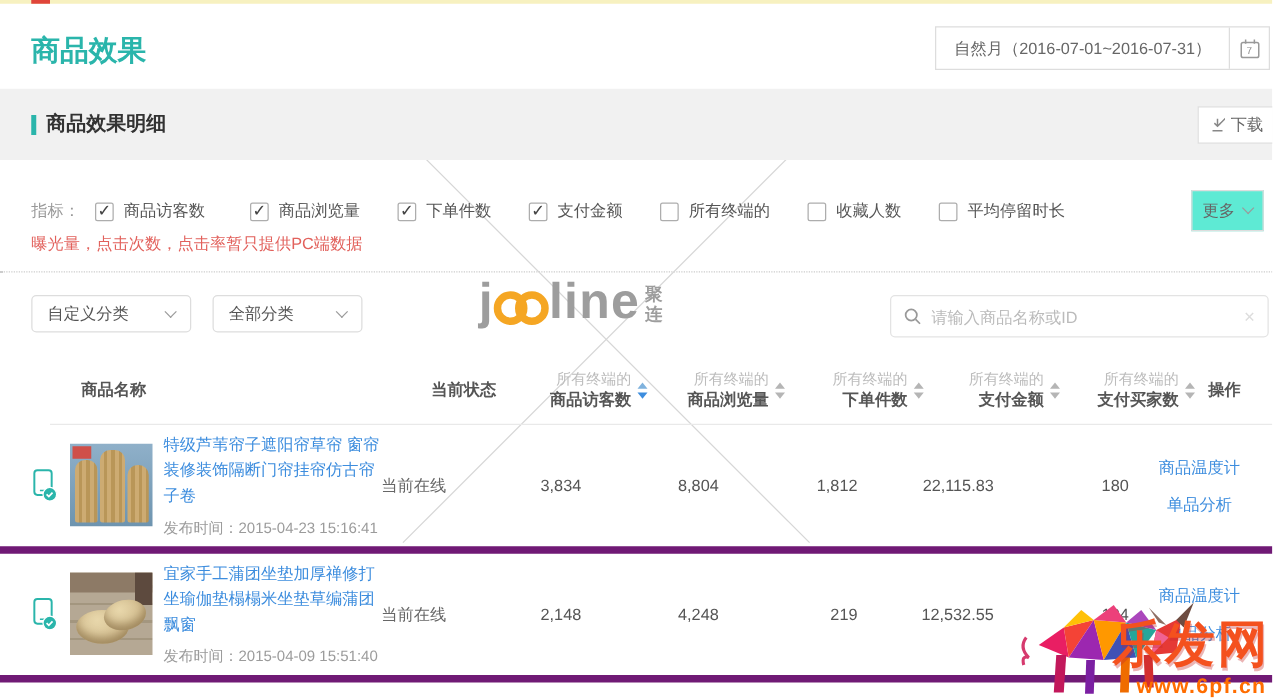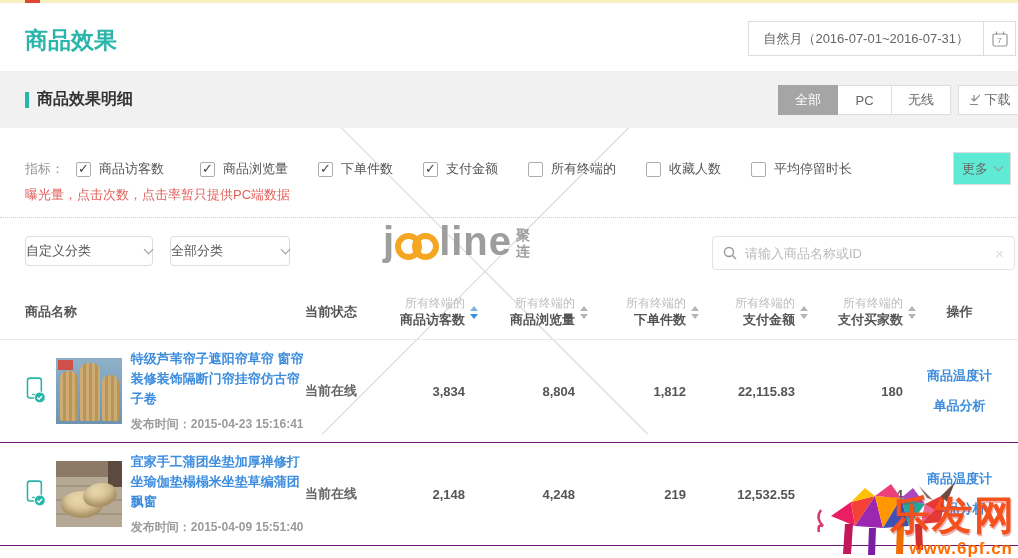--- a/index.html
+++ b/index.html
@@ -40,53 +40,53 @@
   .cb { width:15px; height:15px; border:1px solid #adadad; border-radius:2px; background:#fff; margin-right:8px; position:relative; cursor:pointer; flex-shrink:0; }
   .cb.checked::after { content:"✓"; position:absolute; top:-2px; left:1px; font-size:13px; font-weight:bold; color:#444; }
   .metric-item span.mlabel { color:#555; }
   .more-btn { position:absolute; left:953px; top:152px; width:58px; height:33px; background:#5eead4; border:1px solid #ddd; display:flex; align-items:center; justify-content:center; gap:7px; font-size:13px; color:#666; cursor:pointer; z-index:2; }
   .chev { width:7px; height:7px; border-right:1px solid #9a9a9a; border-bottom:1px solid #9a9a9a; transform:rotate(45deg); margin-top:-4px; }
   .note { position:absolute; top:186px; left:25px; font-size:13px; color:#e2615c; z-index:2; }
 
   .dotted { position:absolute; top:217px; left:0; right:0; border-top:1px dotted #ccc; }
 
   
-  .dd { position:absolute; top:236px; height:30px; border:1px solid #ddd; border-radius:4px; background:#fff; display:flex; align-items:center; justify-content:space-between; padding:0 0; font-size:13px; color:#555; cursor:pointer; z-index:2; }
+  .dd { position:absolute; top:236px; height:30px; border:1px solid #ddd; border-radius:4px; background:#fff; display:flex; align-items:center; justify-content:space-between; padding:0 12px; font-size:13px; color:#555; cursor:pointer; z-index:2; }
   .dd1 { left:25px; width:128px; }
   .dd2 { left:170px; width:120px; }
   .search { position:absolute; left:712px; right:3px; top:236px; height:34px; border:1px solid #e3e3e3; border-radius:4px; background:#fff; display:flex; align-items:center; padding:0 10px; gap:8px; z-index:2; }
   .search input { flex:1; border:none; outline:none; font-size:13px; color:#555; font-family:inherit; background:transparent; }
   .search input::placeholder { color:#bbb; }
   .clear-x { color:#ddd; font-size:15px; cursor:pointer; line-height:1; }
 
   
   .jooline { position:absolute; top:221px; left:383px; display:flex; align-items:center; z-index:1; }
   .jo-txt { font-size:40px; font-weight:bold; color:#9d9d9d; line-height:40px; letter-spacing:1px; }
   .jo-ring { width:27px; height:27px; border:6px solid #f5a623; border-radius:50%; margin-top:10px; }
   .jo-ring2 { margin-left:-10px; }
   .jo-cn { width:16px; font-size:14px; font-weight:bold; color:#9d9d9d; line-height:1.15; margin-left:4px; word-break:break-all; margin-top:4px; }
 
   
   .table { position:absolute; top:285px; left:0; right:0; z-index:2; }
   .trow { display:grid; grid-template-columns:280px 80px 93px 110px 111px 109px 108px 1fr; padding:0 15px 0 25px; align-items:center; }
-  .thead { height:55px; border-bottom:1px solid #e9e9e9; }
+  .thead { height:55px; border-bottom:1px solid #e9e9e9;margin-left:40px; }
   .th-plain { font-size:13px; font-weight:bold; color:#555; }
   .th-num { display:flex; justify-content:flex-end; align-items:center; cursor:pointer; }
   .th-lines { display:flex; flex-direction:column; align-items:flex-end; }
   .th-top { font-size:12px; color:#bcbcbc; line-height:15px; }
   .th-main { font-size:13px; font-weight:bold; color:#555; line-height:17px; }
   .sort { display:flex; flex-direction:column; gap:3px; margin-left:5px; width:8px; }
   .sort i { width:0; height:0; border-left:4px solid transparent; border-right:4px solid transparent; }
   .sort .up { border-bottom:5px solid #b5b5b5; }
   .sort .dn { border-top:5px solid #b5b5b5; }
   .th-num.active .sort .up { border-bottom-color:#7fb2dd; }
   .th-num.active .sort .dn { border-top-color:#3d8dde; }
   .th-op { text-align:center; font-size:13px; font-weight:bold; color:#555; }
 
-  .prow { height:103px; border-bottom:1px solid #701a75; font-size:13px; color:#555;font-weight:bold; }
+  .prow { height:103px; border-bottom:6px solid #701a75; font-size:13px; color:#555; }
   .pcell { display:flex; align-items:center; gap:9px; }
   .ptext { width:176px; }
   .ptitle { color:#3d8dde; line-height:1.55; cursor:pointer; margin-bottom:7px; }
   .ptime { font-size:12px; color:#9b9b9b; white-space:nowrap; }
   .status { color:#666; }
   .num { text-align:right; padding-right:13px; }
   .acts { display:flex; flex-direction:column; align-items:center; gap:12px; }
   .acts span { color:#3d8dde; cursor:pointer; font-size:13px; white-space:nowrap; }
 
   
@@ -132,25 +132,20 @@
     </span>
   </div>
 
   <div class="diag d1"></div>
   <div class="diag d2"></div>
 
   <div class="band">
     <div class="section-title">
       <span class="section-bar"></span>
       <span>商品效果明细</span>
-    </div>
-    <div class="tabs">
-      <div class="tab active">全部</div>
-      <div class="tab">PC</div>
-      <div class="tab">无线</div>
     </div>
     <div class="dl-btn">
       <svg width="12" height="12" viewBox="0 0 12 12">
           <path d="M6 1v6M3.5 4.5L6 7l8.5-8.5M3.5 4.5L6 7l2.5-2.5M2 10.5h8" stroke="#888" fill="none" stroke-width="1.2"></path>
         </svg>
       <span>下载</span>
     </div>
   </div>
 
   <div class="metrics">

